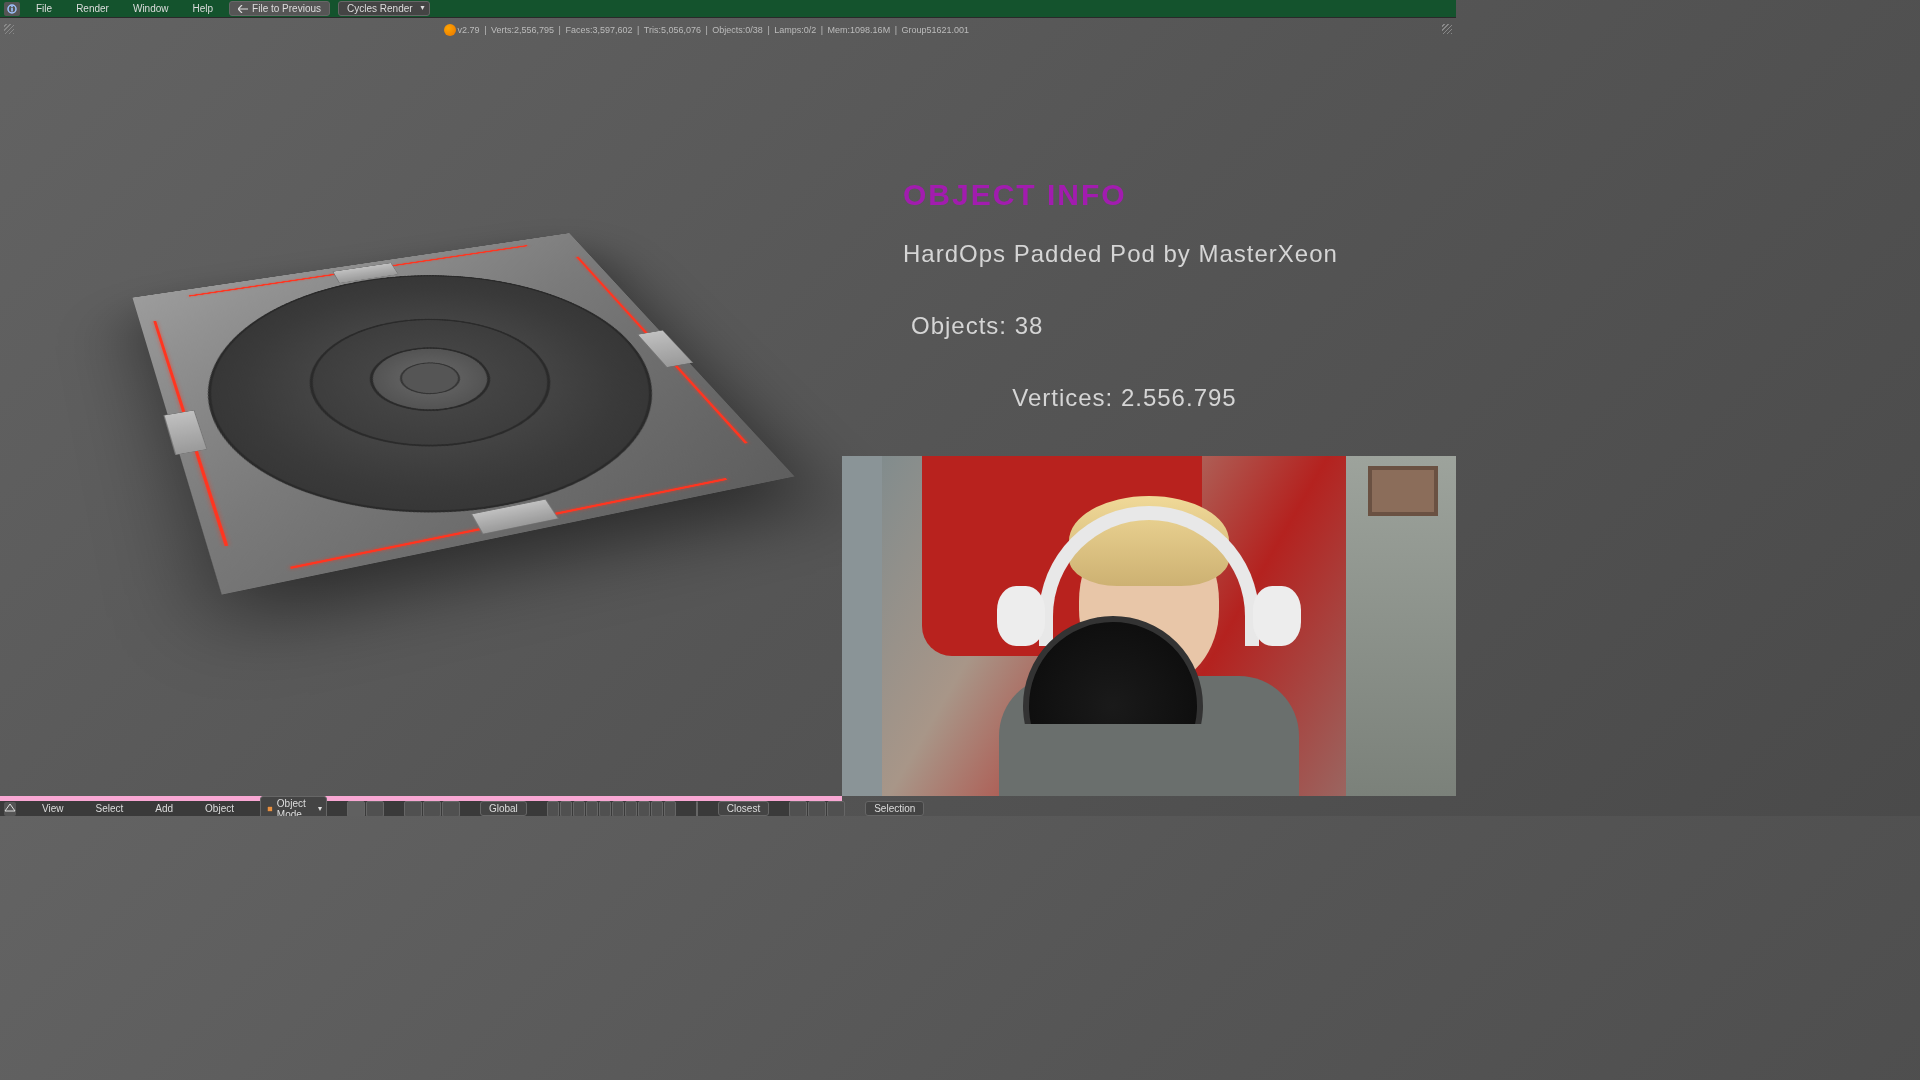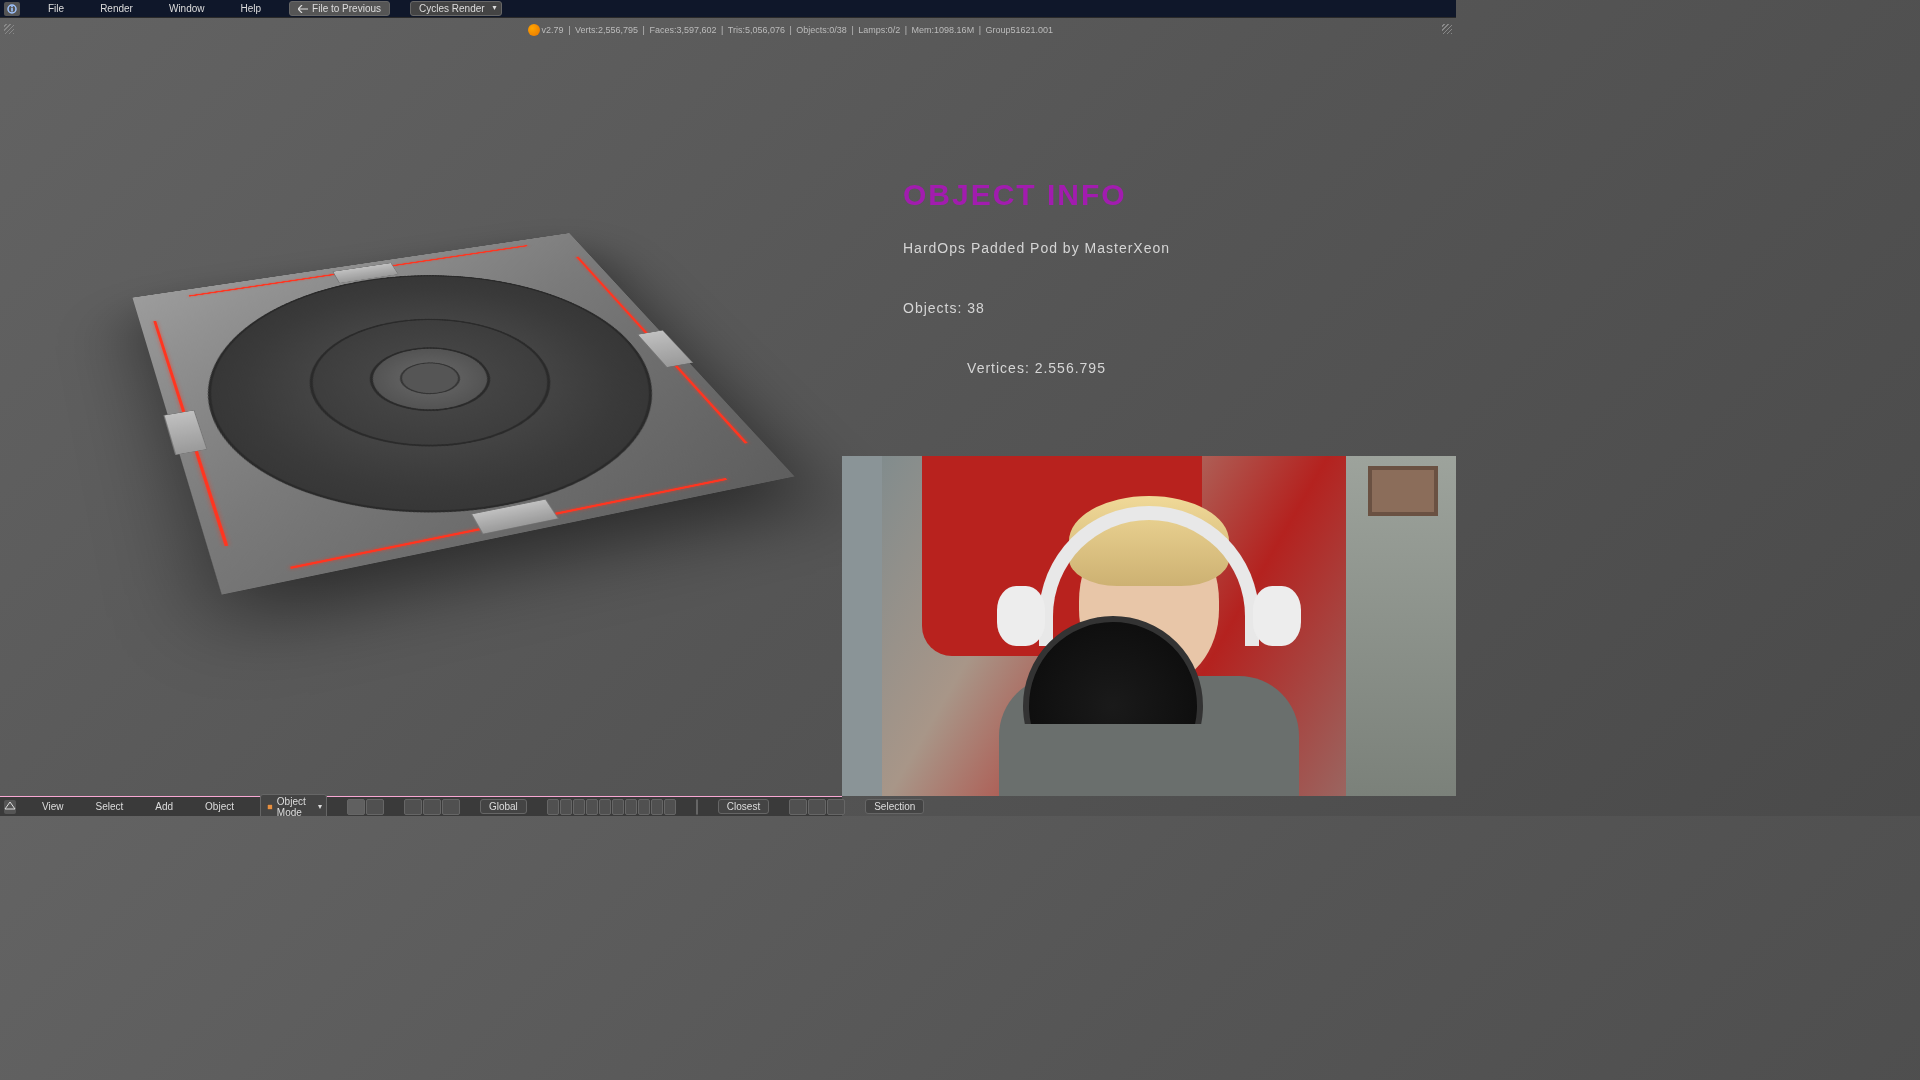--- a/index.html
+++ b/index.html
@@ -12,26 +12,26 @@
   color: #ccc;
   overflow: hidden;
   position: relative;
 }
 
 
 .top-bar {
   position: absolute;
   top: 0; left: 0; right: 0;
   height: 18px;
-  background: #0f172a;
+  background: #14532d;
   border-bottom: 1px solid #2a2a2a;
   display: flex;
   align-items: center;
   padding: 0 4px;
-  gap: 20px;
+  gap: 8px;
 }
 .top-bar .icon-box {
   width: 16px; height: 14px;
   background: #555;
   border-radius: 2px;
   display: flex;
   align-items: center;
   justify-content: center;
 }
 .menu-item {
@@ -82,21 +82,21 @@
   display: inline-block;
 }
 
 
 .bottom-bar {
   position: absolute;
   bottom: 0; left: 0;
   width: 842px;
   height: 20px;
   background: #3a3a3a;
-  border-top: 1px solid #f9a8d4;
+  border-top: 5px solid #f9a8d4;
   display: flex;
   align-items: center;
   padding: 0 4px;
   gap: 20px;
   font-size: 10px;
 }
 .bottom-bar .icon-box { width: 16px; height: 14px; background: #555; border-radius: 2px; }
 .bottom-bar .menu-item { padding: 2px 6px; }
 .mode-select {
   background: #444;
@@ -212,25 +212,25 @@
   letter-spacing: 1px;
 }
 .overlay-title {
   color: #a21caf;
   font-size: 30px;
   font-weight: 800;
   letter-spacing: 2px;
   margin-bottom: 28px;
 }
 .overlay-line {
-  font-size: 14px;
+  font-size: 24px;
   font-weight: 300;
   margin-bottom: 20px;
 }
-.overlay-line.gap-above { margin-top: 44px; }
+.overlay-line.gap-above { margin-top: 44px; margin-left: 8px; }
 .overlay-line.tight { margin-bottom: 8px; text-align: center; }
 
 
 .webcam {
   position: absolute;
   bottom: 0;
   right: 0;
   width: 614px;
   height: 340px;
   background: linear-gradient(120deg, #7a8a8e 0%, #a89688 30%, #b4221f 60%, #8d8882 100%);

